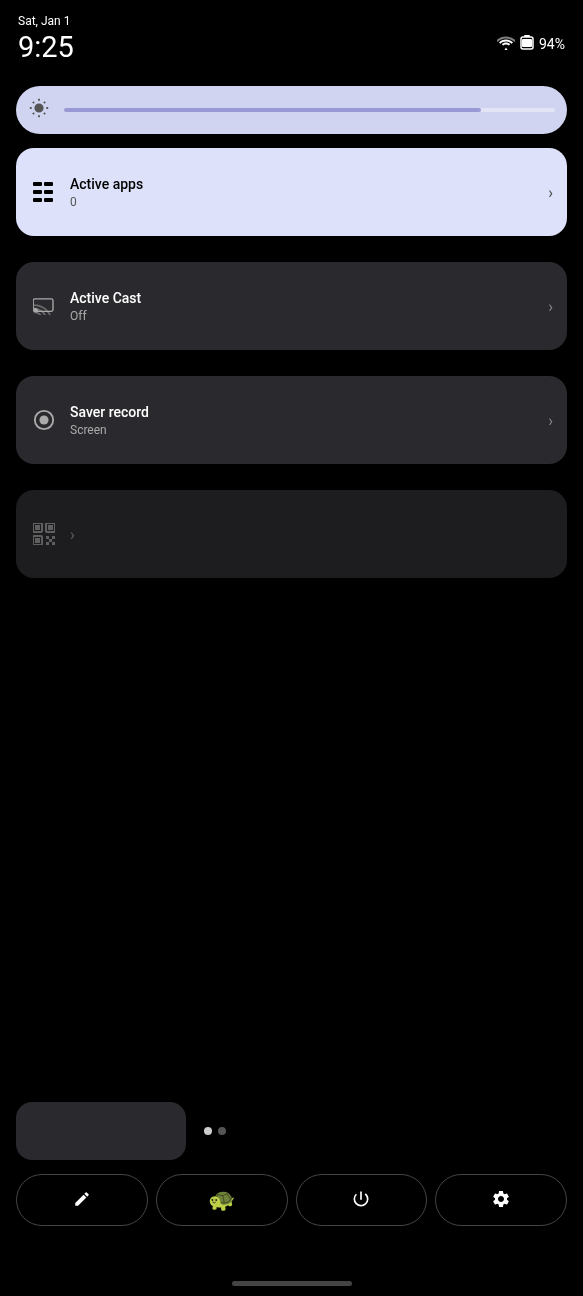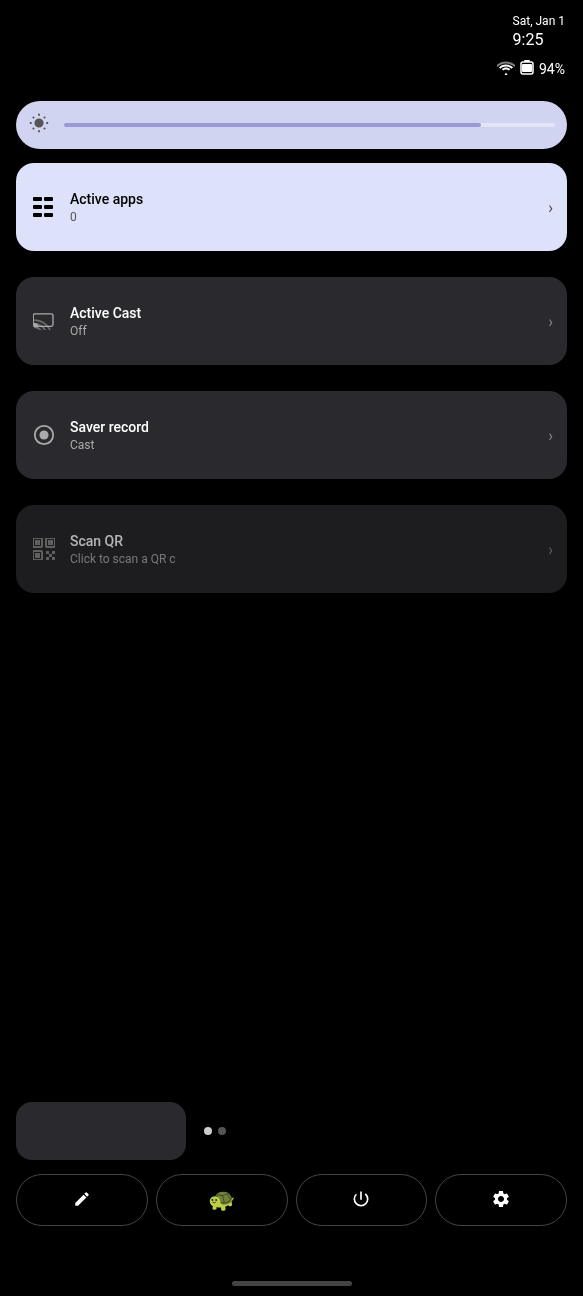--- a/index.html
+++ b/index.html
@@ -11,37 +11,36 @@
       font-family: 'Roboto', Arial, sans-serif;
       color: #fff;
       overflow: hidden;
       position: relative;
     }
 
     
     .status-bar {
       display: flex;
       justify-content: space-between;
-      align-items: flex-end;
+      align-items: center;
       padding: 14px 18px 4px 18px;
-      flex-direction: column;
     }
 
     .status-left {
       display: flex;
       flex-direction: column;
     }
 
     .status-date {
       font-size: 12px;
       color: #fff;
     }
 
     .status-time {
-      font-size: 16px;
+      font-size: 29px;
       font-weight: 400;
       color: #fff;
       margin-top: 2px;
     }
 
     .status-right {
       display: flex;
       align-items: center;
       gap: 5px;
       margin-top: 10px;
@@ -315,45 +314,41 @@
 
   <div class="qs-tile">
     <div class="qs-tile-icon">
       <svg width="22" height="22" viewBox="0 0 24 24" fill="none">
         <circle cx="12" cy="12" r="10" stroke="#aaa" stroke-width="2"></circle>
         <circle cx="12" cy="12" r="5" fill="#aaa"></circle>
       </svg>
     </div>
     <div class="qs-tile-text">
       <span class="qs-tile-title">Saver record</span>
-      <span class="qs-tile-subtitle">Cast</span>
+      <span class="qs-tile-subtitle">Screen</span>
     </div>
     <span class="qs-chevron">›</span>
   </div>
 
   <div class="qs-tile scan-tile">
     <div class="qs-tile-icon">
       <svg width="22" height="22" viewBox="0 0 22 22" fill="#888">
         <rect x="0" y="0" width="9" height="9" rx="1" fill="none" stroke="#888" stroke-width="2"></rect>
         <rect x="2" y="2" width="5" height="5" fill="#888"></rect>
         <rect x="13" y="0" width="9" height="9" rx="1" fill="none" stroke="#888" stroke-width="2"></rect>
         <rect x="15" y="2" width="5" height="5" fill="#888"></rect>
         <rect x="0" y="13" width="9" height="9" rx="1" fill="none" stroke="#888" stroke-width="2"></rect>
         <rect x="2" y="15" width="5" height="5" fill="#888"></rect>
         <rect x="13" y="13" width="3" height="3" fill="#888"></rect>
         <rect x="19" y="13" width="3" height="3" fill="#888"></rect>
         <rect x="13" y="19" width="3" height="3" fill="#888"></rect>
         <rect x="19" y="19" width="3" height="3" fill="#888"></rect>
         <rect x="16" y="16" width="3" height="3" fill="#888"></rect>
       </svg>
     </div>
-    <div class="qs-tile-text">
-      <span class="qs-tile-title">Scan QR</span>
-      <span class="qs-tile-subtitle">Click to scan a QR c</span>
-    </div>
     <span class="qs-chevron">›</span>
   </div>
 
 </div>
 
 <div class="bottom-area">
 
   <div class="widget-row">
     <div class="widget-card"></div>
     <div class="widget-dots">

